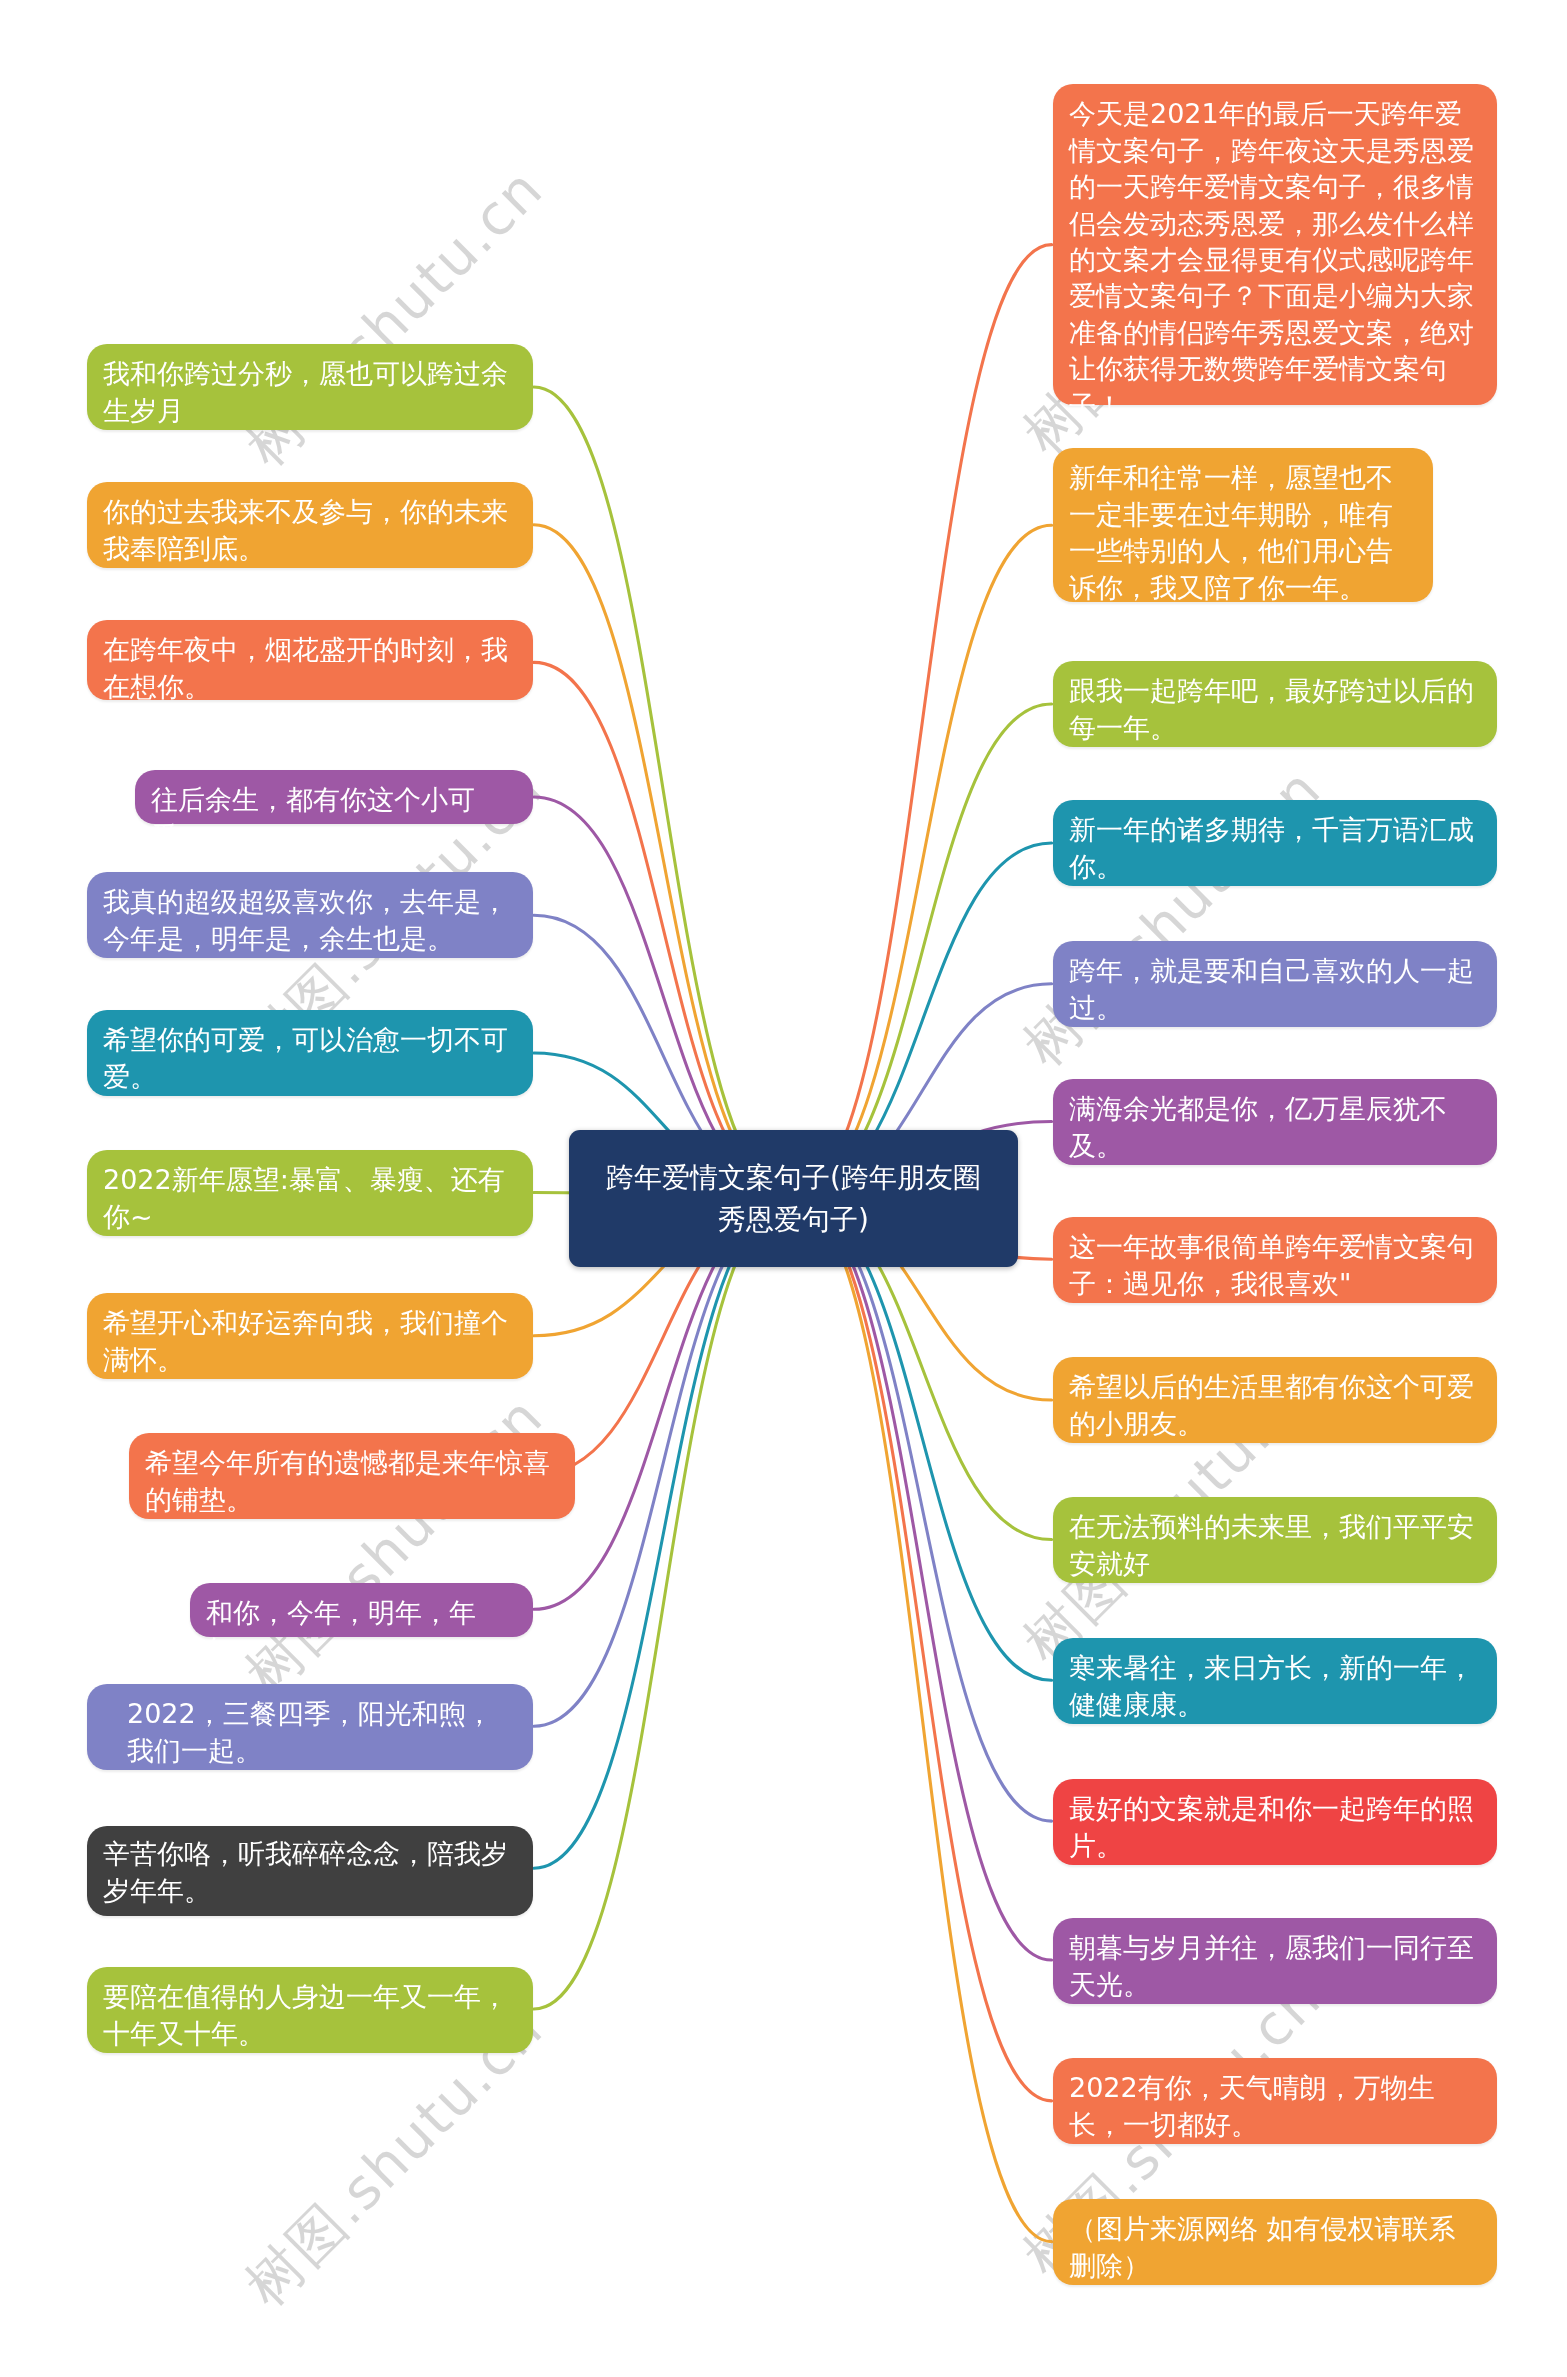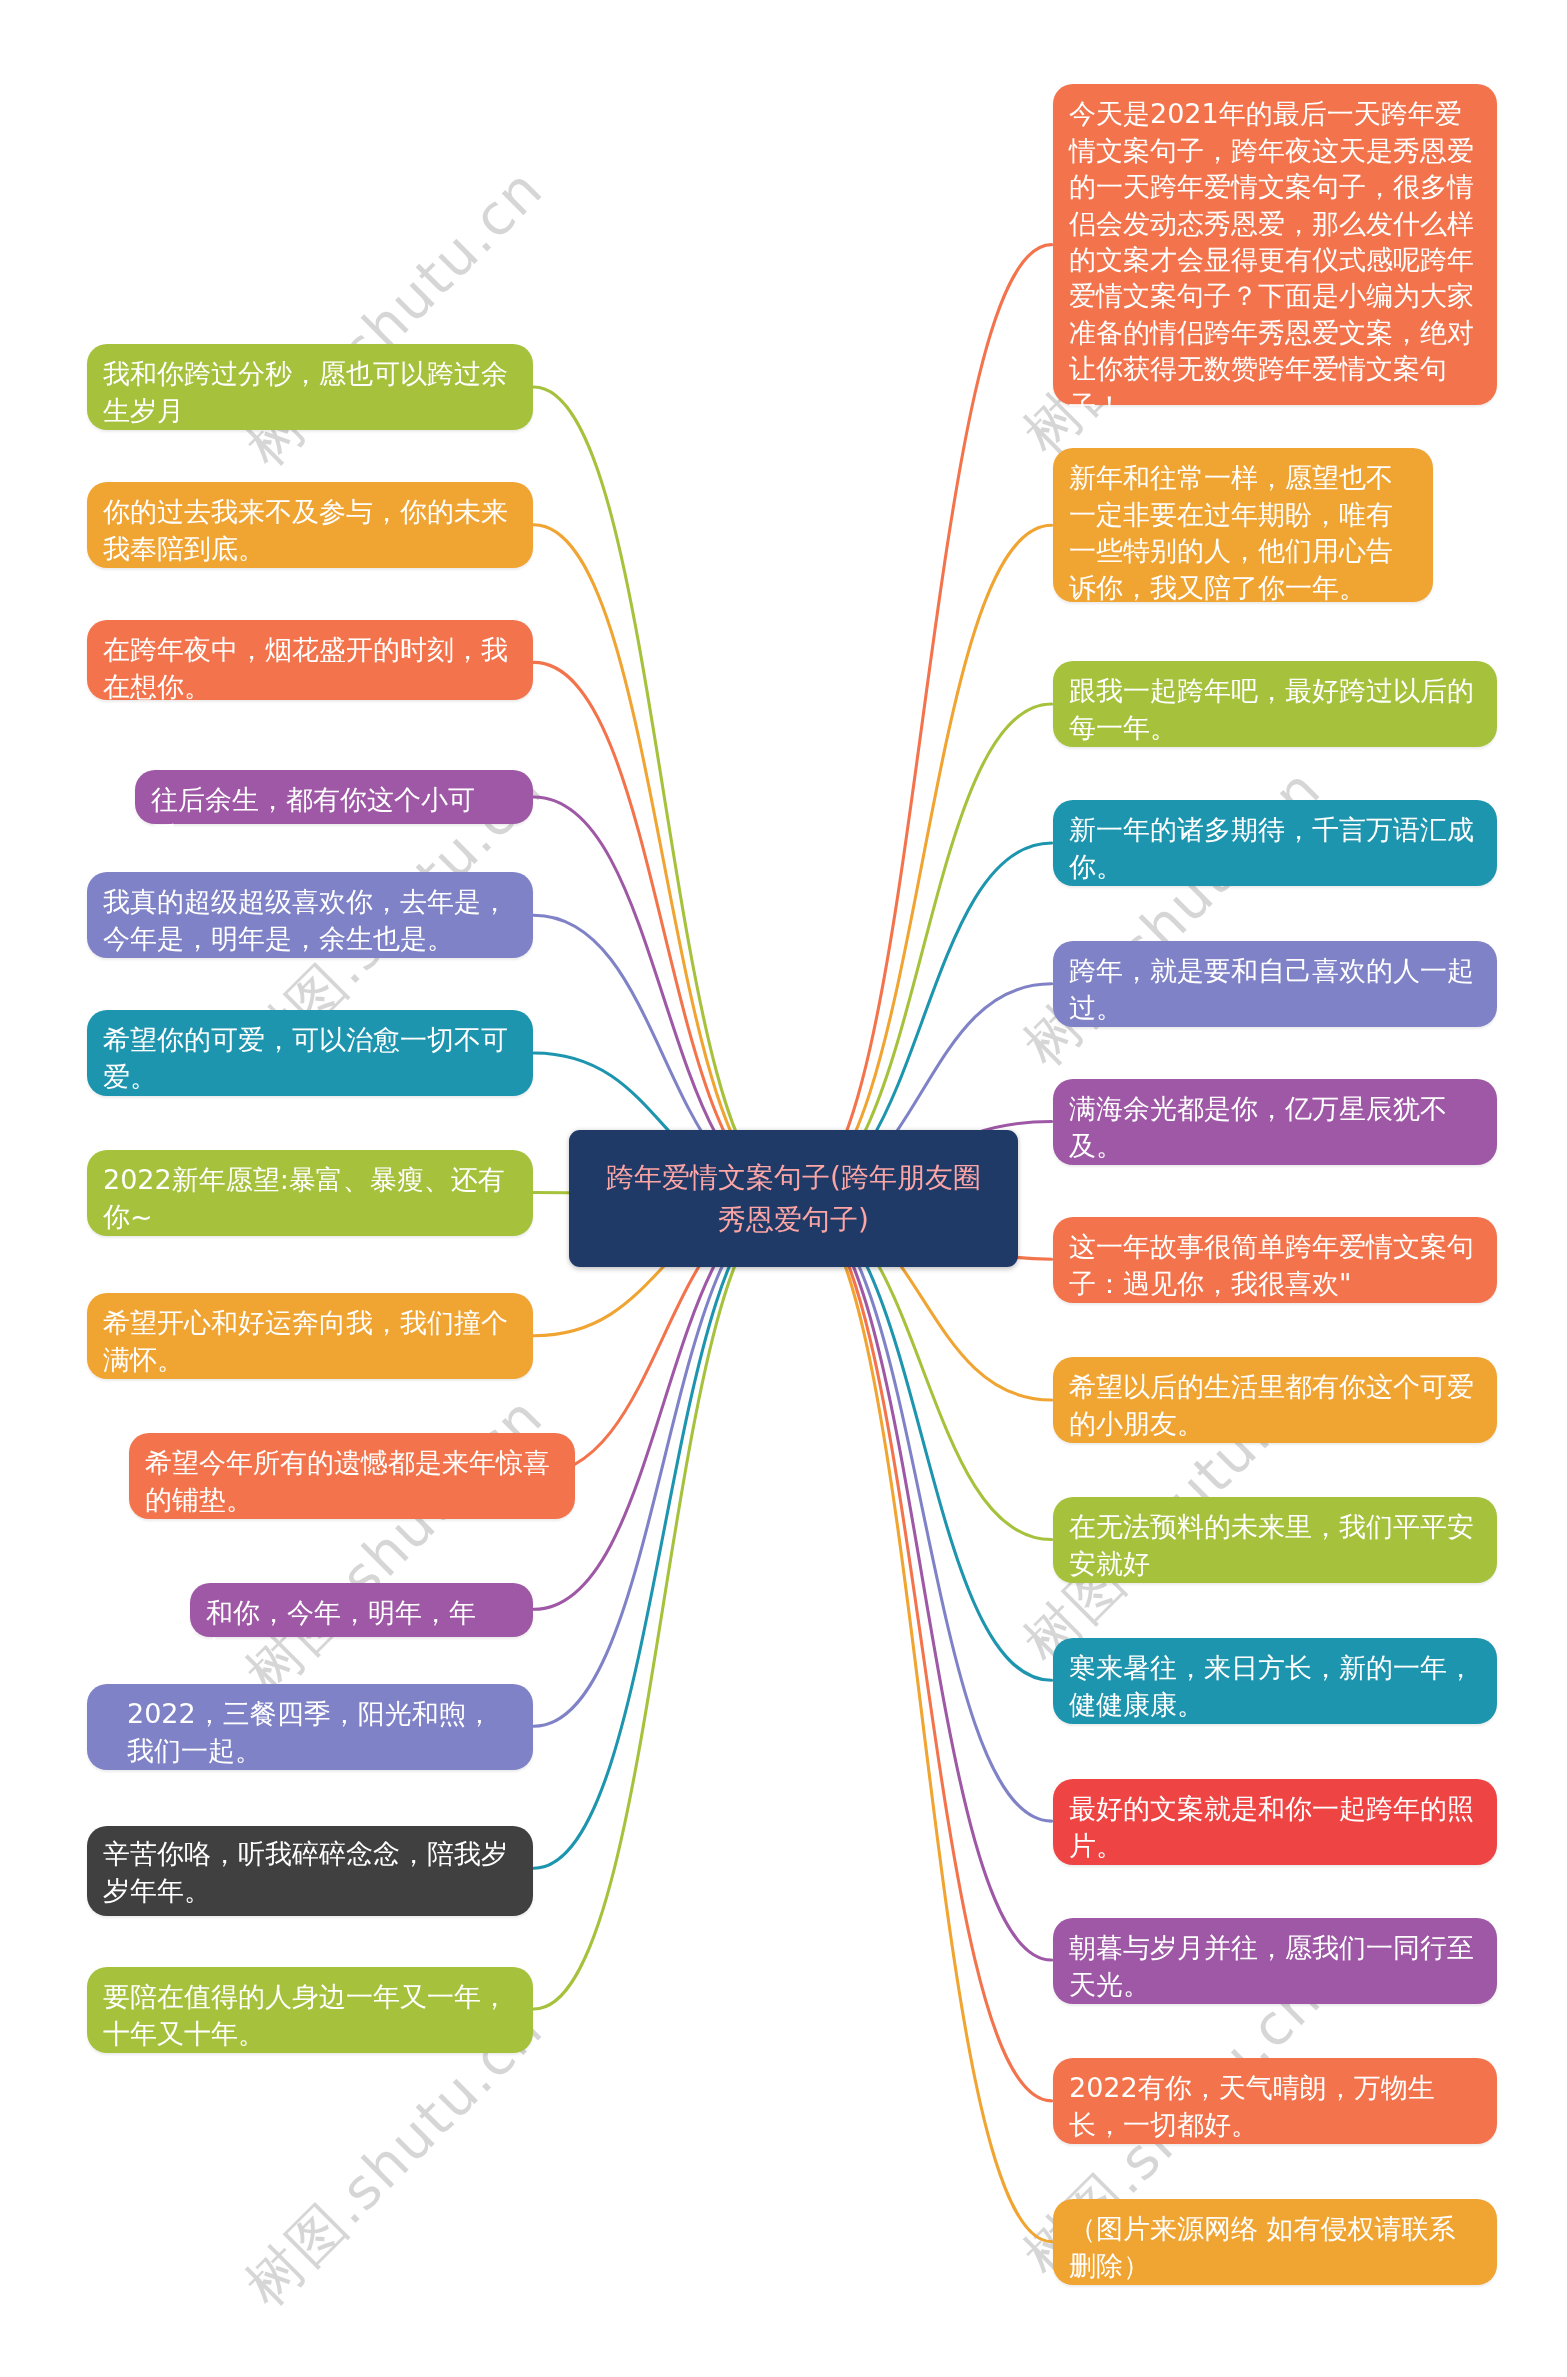--- a/index.html
+++ b/index.html
@@ -36,21 +36,21 @@
     align-items:flex-start;
     box-shadow:0 1.2px 2.4px rgba(0,0,0,0.08);
   }
   .node span{display:block;width:100%;}
   #center-node{
     position:absolute;
     z-index:3;
     box-sizing:border-box;
     left:569px;top:1130px;width:449px;height:137px;
     border-radius:11px;
-    color:#fca5a5;
+    color:#ffffff;
     font-size:28px;
     line-height:1.5;
     display:flex;
     align-items:center;
     justify-content:center;
     text-align:center;
     padding:12.2px 28px;
     box-shadow:0 1.8px 4.9px rgba(0,0,0,0.25);
   }
 </style>

